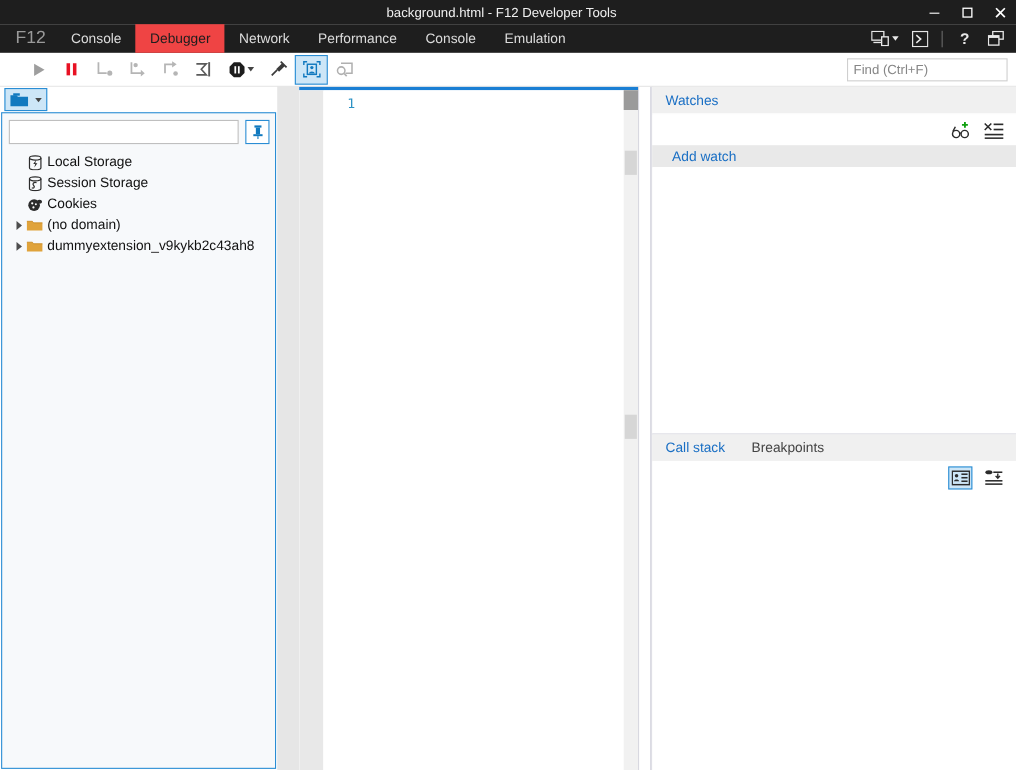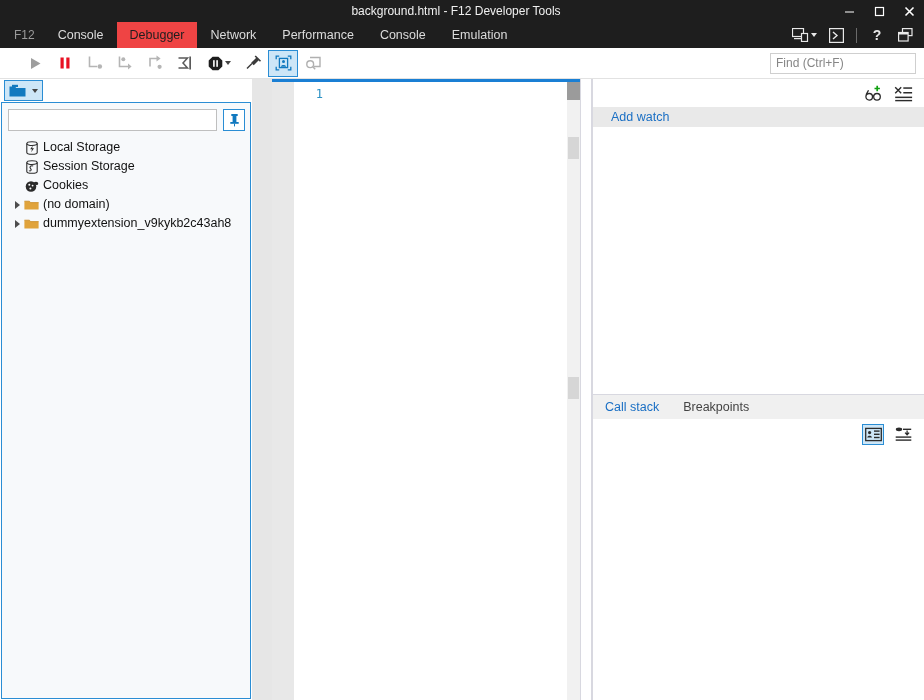--- a/index.html
+++ b/index.html
@@ -48,21 +48,21 @@
     align-items: stretch;
     position: relative;
   }
   .tab {
     display: flex; align-items: center;
     padding: 0 13px;
     font-size: 12.5px;
     color: #dcdcdc;
     white-space: nowrap;
   }
-  .tab.f12label { color: #9a9a9a; padding: 0 10px 0 14px; font-size: 12px; }
+  .tab.f12label { color: #9a9a9a; padding: 0 10px 0 14px; font-size: 16px; }
   .tab.active {
     background: #ef4444;
     color: #1e1e1e;
   }
   .tabstrip-right {
     margin-left: auto;
     display: flex; align-items: center;
     padding-right: 6px;
     gap: 2px;
   }
@@ -605,20 +605,23 @@
       <div class="mark" style="top:55px;"></div>
       <div class="mark" style="top:295px;"></div>
     </div>
   </div>
 
   <div class="vsplit thin"></div>
 
   <div class="rightcol">
 
     <div class="pane pane-watches">
+      <div class="pane-head">
+        <div class="pane-tab active">Watches</div>
+      </div>
       <div class="pane-tools">
         <div class="pane-tool">
           <svg width="19" height="17" viewBox="0 0 19 17">
             <circle cx="5.2" cy="11.8" r="3.3" fill="none" stroke="#2b2b2b" stroke-width="1.3"></circle>
             <circle cx="13.0" cy="11.8" r="3.3" fill="none" stroke="#2b2b2b" stroke-width="1.3"></circle>
             <path d="M8.3 11.0 L9.9 11.0" stroke="#2b2b2b" stroke-width="1.3"></path>
             <path d="M2.2 9.6 L4.5 5.2" stroke="#2b2b2b" stroke-width="1.3" fill="none"></path>
             <path d="M13.2 0.8 L13.2 6.2 M10.5 3.5 L15.9 3.5" stroke="#10a010" stroke-width="1.7"></path>
           </svg>
         </div>

